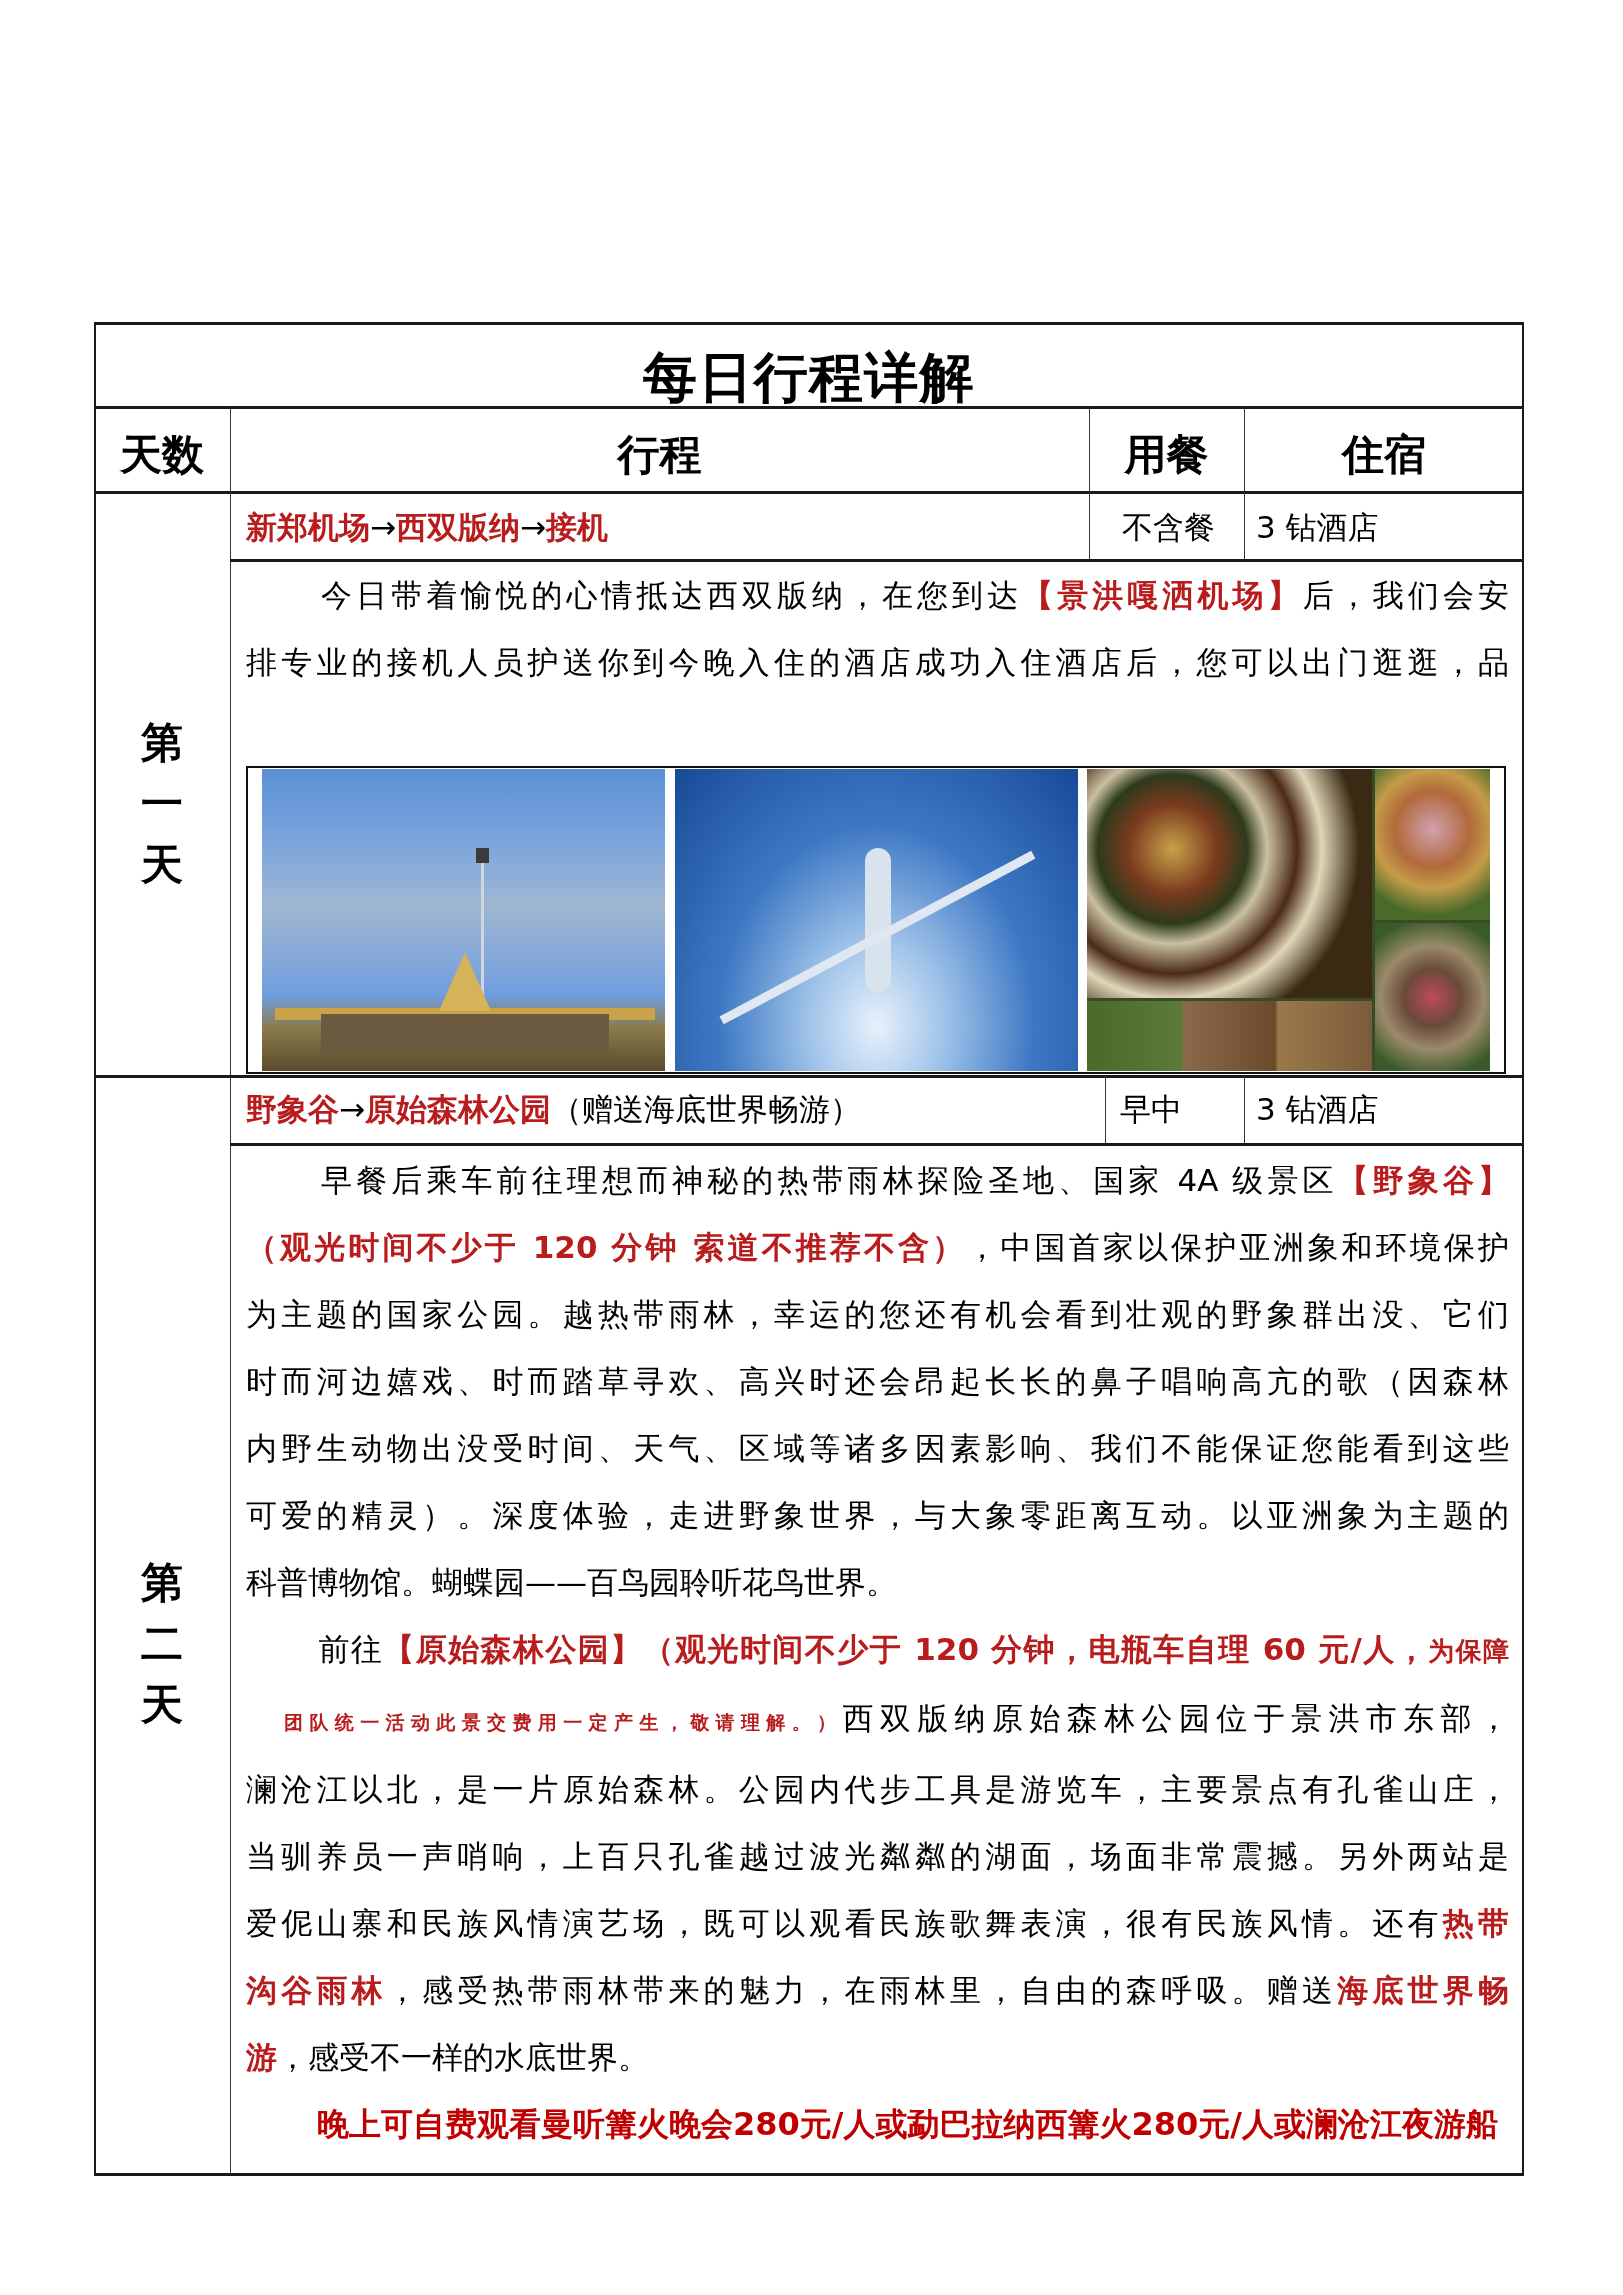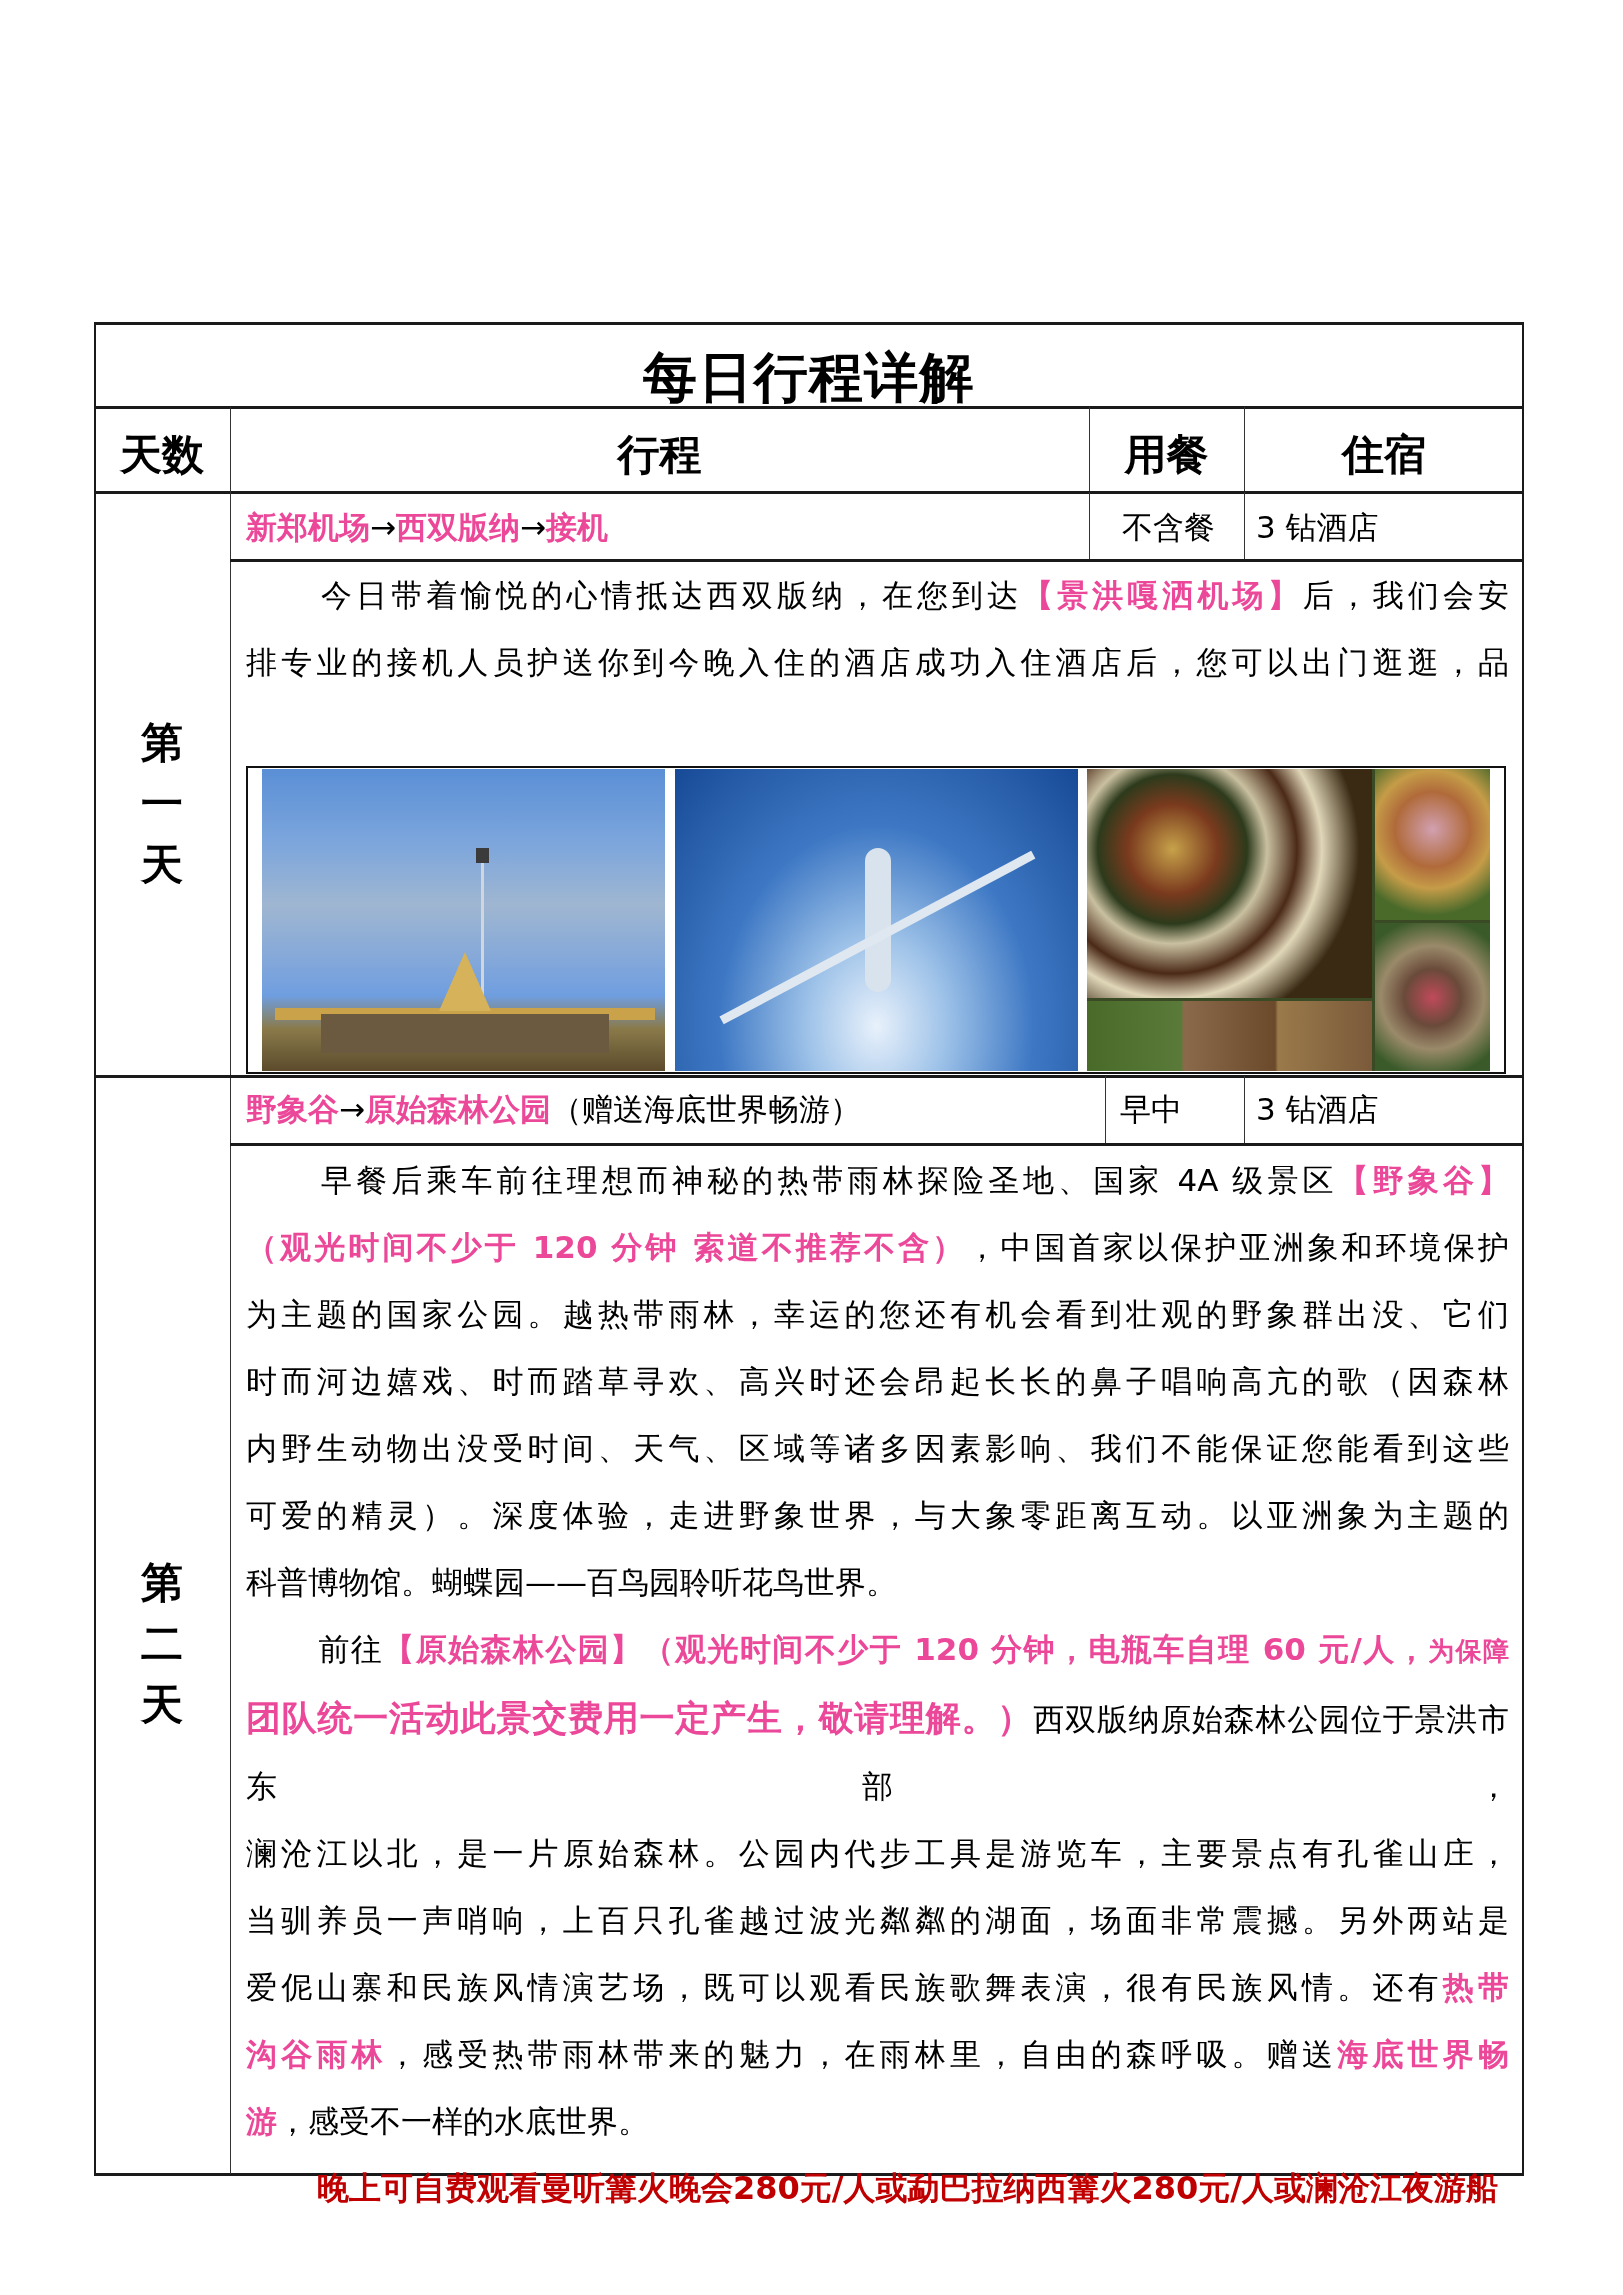--- a/index.html
+++ b/index.html
@@ -5,21 +5,21 @@
   html, body { margin:0; padding:0; background:#ffffff; }
   body { width:1623px; height:2295px; position:relative; overflow:hidden;
          font-family:"DejaVu Sans","Liberation Sans",sans-serif; color:#000; }
   .abs { position:absolute; box-sizing:border-box; }
   .line-h { position:absolute; height:2.6px; background:#1a1a1a; }
   .line-v { position:absolute; width:2px; background:#1a1a1a; }
   .thin-v { position:absolute; width:1.3px; background:#333; }
   .title { font-size:54px; font-weight:bold; text-align:center; letter-spacing:1.3px; }
   .hdr { font-size:42px; font-weight:bold; text-align:center; }
   .cell-text { font-size:31px; line-height:1; white-space:nowrap; }
-  .blue { color:#ec4899; font-weight:bold; }
+  .blue { color:#b91c1c; font-weight:bold; }
   .red { color:#c00000; font-weight:bold; }
   .day-label { font-size:42px; font-weight:bold; text-align:center; line-height:1.45; }
   .para { font-size:31px; line-height:67px; text-align:justify; text-align-last:justify; margin:0; }
   .para.last { text-align-last:left; }
   .para .indent { display:inline-block; width:71px; }
   .photo { position:absolute; overflow:hidden; }
 </style>
 </head>
 <body>
 
@@ -101,21 +101,21 @@
 
   <div class="abs" style="left:152px;top:825px;width:1263px;">
     <p class="para"><span class="indent"></span><span>早餐后乘车前往理想而神秘的热带雨林探险圣地、国家 4A 级景区</span><span class="blue">【野象谷】</span></p>
     <p class="para"><span class="blue">（观光时间不少于 120 分钟  索道不推荐不含）</span><span>，中国首家以保护亚洲象和环境保护</span></p>
     <p class="para">为主题的国家公园。越热带雨林，幸运的您还有机会看到壮观的野象群出没、它们</p>
     <p class="para">时而河边嬉戏、时而踏草寻欢、高兴时还会昂起长长的鼻子唱响高亢的歌（因森林</p>
     <p class="para">内野生动物出没受时间、天气、区域等诸多因素影响、我们不能保证您能看到这些</p>
     <p class="para">可爱的精灵）。深度体验，走进野象世界，与大象零距离互动。以亚洲象为主题的</p>
     <p class="para last">科普博物馆。蝴蝶园——百鸟园聆听花鸟世界。</p>
     <p class="para"><span class="indent"></span><span>前往</span><span class="blue">【原始森林公园】（观光时间不少于 120 分钟，电瓶车自理  60 元/人，</span><span class="blue" style="font-size:26px;">为保障</span></p>
-    <p class="para"><span class="blue" style="font-size:35px;">团队统一活动此景交费用一定产生，敬请理解。）</span><span>西双版纳原始森林公园位于景洪市东部，</span></p>
+    <p class="para"><span class="blue" style="font-size:19px;margin-left:38px;">团队统一活动此景交费用一定产生，敬请理解。）</span><span>西双版纳原始森林公园位于景洪市东部，</span></p>
     <p class="para">澜沧江以北，是一片原始森林。公园内代步工具是游览车，主要景点有孔雀山庄，</p>
     <p class="para">当驯养员一声哨响，上百只孔雀越过波光粼粼的湖面，场面非常震撼。另外两站是</p>
     <p class="para"><span>爱伲山寨和民族风情演艺场，既可以观看民族歌舞表演，很有民族风情。还有</span><span class="blue">热带</span></p>
     <p class="para"><span class="blue">沟谷雨林</span><span>，感受热带雨林带来的魅力，在雨林里，自由的森呼吸。赠送</span><span class="blue">海底世界畅</span></p>
     <p class="para last"><span class="blue">游</span><span>，感受不一样的水底世界。</span></p>
     <p class="para last red" style="padding-left:71px;font-size:32px;white-space:nowrap;">晚上可自费观看曼听篝火晚会280元/人或勐巴拉纳西篝火280元/人或澜沧江夜游船</p>
   </div>
 
 </div>
 

